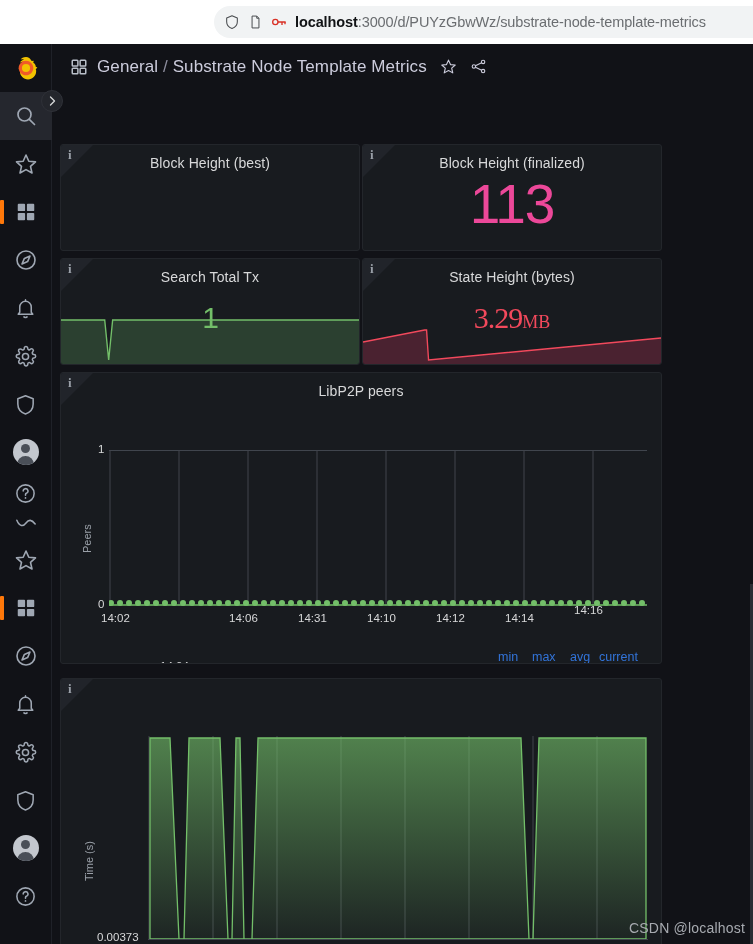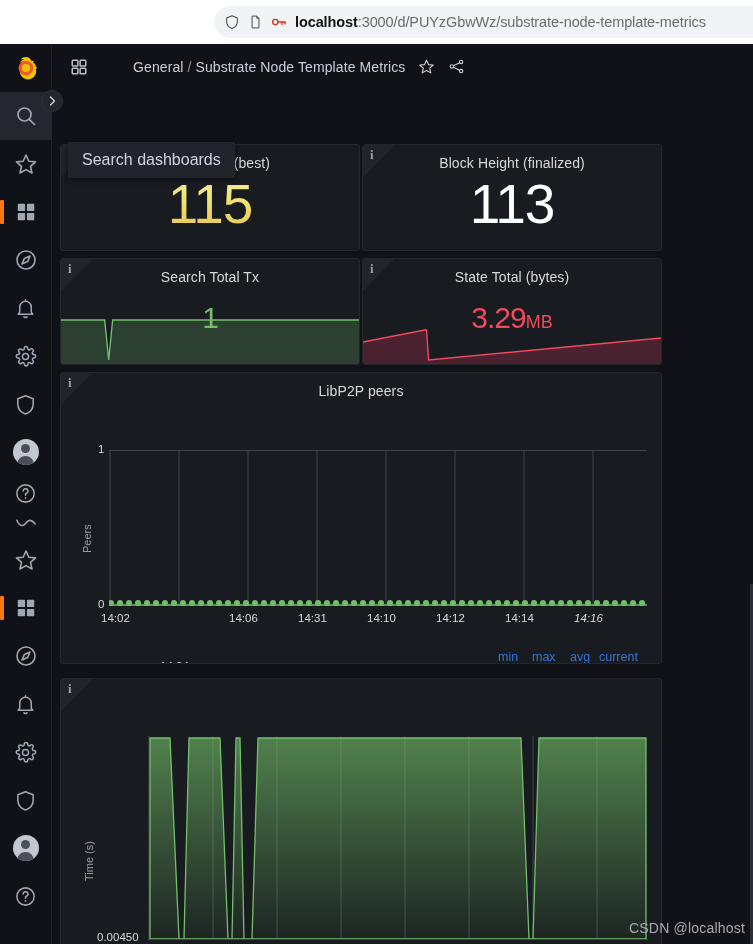--- a/index.html
+++ b/index.html
@@ -98,21 +98,21 @@
     white-space: nowrap;
     box-shadow: 0 2px 6px rgba(0,0,0,.45);
   }
 
   
   .dash-header {
     position: absolute; left: 52px; top: 0; right: 0; height: 45px;
     display: flex; align-items: center; padding-left: 18px; gap: 9px;
   }
   .crumb-ico { color: #b9bfc9; display: flex; align-items: center; }
-  .crumb-text { font-size: 14px; color: #ccccdc; letter-spacing: .1px; white-space: nowrap; margin-left: 36px; }
+  .crumb-text { font-size: 17px; color: #ccccdc; letter-spacing: .1px; white-space: nowrap; }
   .crumb-text .sep { color: #8e8e9e; }
   .hdr-act { color: #ccccdc; display: flex; align-items: center; margin-left: 4px; }
 
   
   .canvas {
     position: absolute; left: 52px; top: 45px; right: 0; bottom: 0;
     background: #111217;
     overflow: hidden;
   }
   .panel {
@@ -142,23 +142,23 @@
 
   
   .stat-value {
     position: absolute; left: 0; right: 0; text-align: center;
     font-size: 55px; font-weight: 400; letter-spacing: -1px;
   }
   .stat-value.gold {
     background: linear-gradient(to bottom, #f5eeb0 0%, #f2e477 38%, #e8c34a 100%);
     -webkit-background-clip: text; background-clip: text; color: transparent;
   }
-  .stat-value.green { color: #ffffff; }
+  .stat-value.green { color: #ec4899; }
   .stat-value.sm { font-size: 30px; }
-  .stat-value.red { color: #f2495c; }
+  .stat-value.red { color: #f2495c; font-family: Liberation Serif, serif; }
   .stat-value.greenline { color: #73bf69; }
   .unit { font-size: 18px; letter-spacing: 0; }
 
   .spark { position: absolute; left: 0; bottom: 0; width: 100%; }
 
   
   .graph-area { position: absolute; left: 0; top: 30px; right: 0; bottom: 0; }
   .axis-label-y {
     position: absolute;
     font-size: 11px; color: #9aa0a8;
@@ -371,21 +371,20 @@
       </svg>
     </div>
   </div>
 
   <div class="expand-btn">
     <svg width="12" height="12" viewBox="0 0 24 24" fill="none" stroke="currentColor" stroke-width="2.6" stroke-linecap="round" stroke-linejoin="round">
       <polyline points="9 4 17 12 9 20"></polyline>
     </svg>
   </div>
 
-  <div class="tooltip">Search dashboards</div>
 
   <div class="dash-header">
     <span class="crumb-ico">
       <svg width="18" height="18" viewBox="0 0 24 24" fill="none" stroke="currentColor" stroke-width="2">
         <rect x="3" y="3" width="7.5" height="7.5" rx="1"></rect>
           <rect x="13.5" y="3" width="7.5" height="7.5" rx="1"></rect>
         <rect x="3" y="13.5" width="7.5" height="7.5" rx="1"></rect>
           <rect x="13.5" y="13.5" width="7.5" height="7.5" rx="1"></rect>
       </svg>
     </span>
@@ -405,21 +404,20 @@
       </svg>
     </span>
   </div>
 
   <div class="canvas">
 
     <div class="panel" style="left:8px; top:55px; width:300px; height:107px;">
       <div class="panel-corner"></div>
       <div class="corner-i">i</div>
       <div class="panel-title">Block Height (best)</div>
-      <div class="stat-value gold" style="top:27px;">115</div>
     </div>
 
     <div class="panel" style="left:310px; top:55px; width:300px; height:107px;">
       <div class="panel-corner"></div>
       <div class="corner-i">i</div>
       <div class="panel-title">Block Height (finalized)</div>
       <div class="stat-value green" style="top:27px;">113</div>
     </div>
 
     <div class="panel" style="left:8px; top:169px; width:300px; height:107px;">
@@ -429,21 +427,21 @@
       <svg class="spark" viewBox="0 0 300 50" preserveAspectRatio="none" style="height:50px;">
         <path d="M0,6 L44,6 L48,46 L52,6 L300,6 L300,50 L0,50 Z" fill="#2b4030"></path>
         <path d="M0,6 L44,6 L48,46 L52,6 L300,6" fill="none" stroke="#73bf69" stroke-width="1.4"></path>
       </svg>
       <div class="stat-value greenline sm" style="top:42px;">1</div>
     </div>
 
     <div class="panel" style="left:310px; top:169px; width:300px; height:107px;">
       <div class="panel-corner"></div>
       <div class="corner-i">i</div>
-      <div class="panel-title">State Total (bytes)</div>
+      <div class="panel-title">State Height (bytes)</div>
       <svg class="spark" viewBox="0 0 300 50" preserveAspectRatio="none" style="height:50px;">
         <path d="M0,28 L62,16 L64,16 L66,46 L300,24 L300,50 L0,50 Z" fill="#4a2230"></path>
         <path d="M0,28 L62,16 L64,16 L66,46 L300,24" fill="none" stroke="#f2495c" stroke-width="1.4"></path>
       </svg>
       <div class="stat-value red sm" style="top:42px;">
         <span>3.29</span><span class="unit">MB</span>
       </div>
     </div>
 
     <div class="panel" style="left:8px; top:283px; width:602px; height:292px;">
@@ -538,37 +536,37 @@
           </g>
         </svg>
 
         <div class="tick" style="left:40px; top:209px;">14:02</div>
         <div class="tick" style="left:99px; top:209px;margin-top:48px;">14:04</div>
         <div class="tick" style="left:168px; top:209px;">14:06</div>
         <div class="tick" style="left:237px; top:209px;">14:31</div>
         <div class="tick" style="left:306px; top:209px;">14:10</div>
         <div class="tick" style="left:375px; top:209px;text-align:center;">14:12</div>
         <div class="tick" style="left:444px; top:209px;">14:14</div>
-        <div class="tick" style="left:513px; top:209px;font-style:italic;">14:16</div>
+        <div class="tick" style="left:513px; top:201px;">14:16</div>
 
         <div class="legend-hdr" style="left:437px; top:247px;">min</div>
         <div class="legend-hdr" style="left:471px; top:247px;">max</div>
         <div class="legend-hdr" style="left:509px; top:247px;">avg</div>
         <div class="legend-hdr" style="left:538px; top:247px;">current</div>
 
       </div>
     </div>
 
     <div class="panel" style="left:8px; top:589px; width:602px; height:297px;">
       <div class="panel-corner"></div>
       <div class="corner-i">i</div>
 
       <div class="graph-area">
         <div class="axis-label-y" style="left:22px; top:172px;">Time (s)</div>
-        <div class="tick" style="left:36px; top:222px;">0.00450</div>
+        <div class="tick" style="left:36px; top:222px;">0.00373</div>
 
         <defs></defs>
         <svg style="position:absolute; left:87px; top:27px; width:500px; height:205px;" viewBox="0 0 500 205" preserveAspectRatio="none">
           <defs>
             <linearGradient id="areaGrad" x1="0" y1="0" x2="0" y2="1">
               <stop offset="0%" stop-color="#73bf69" stop-opacity="0.62"></stop>
               <stop offset="100%" stop-color="#73bf69" stop-opacity="0.06"></stop>
             </linearGradient>
           </defs>
           <g stroke="#40454d" stroke-width="1">

